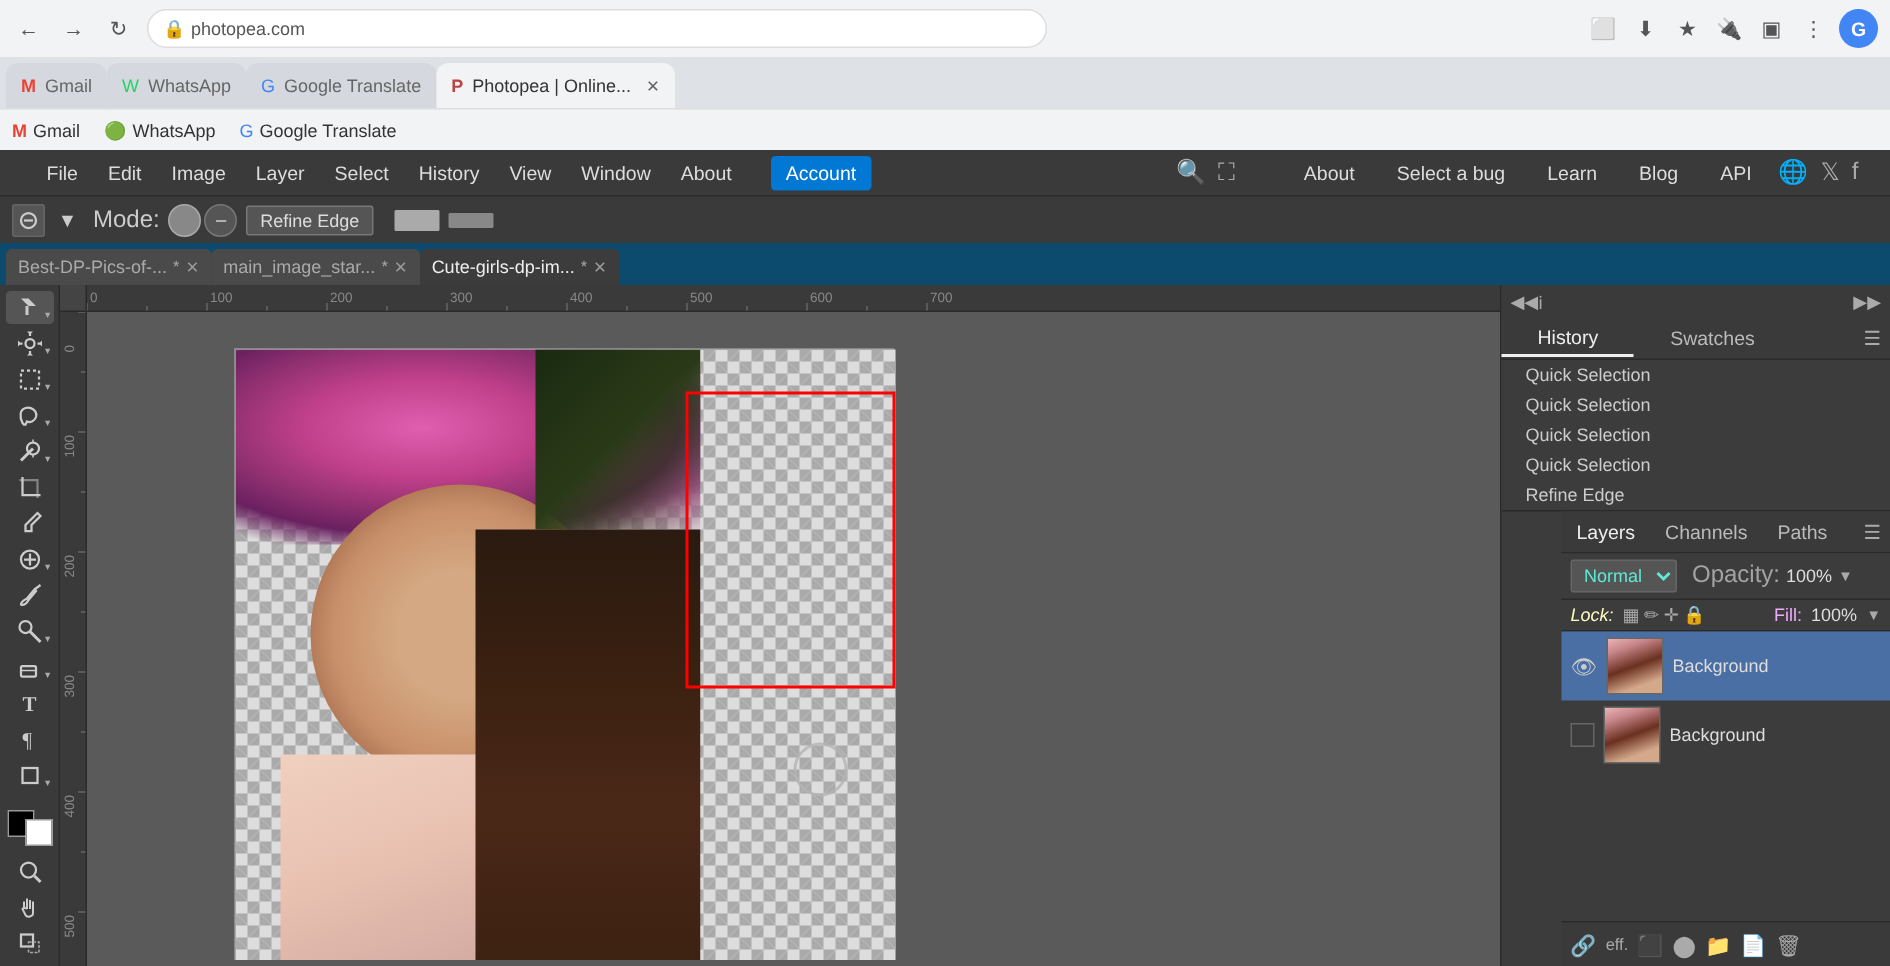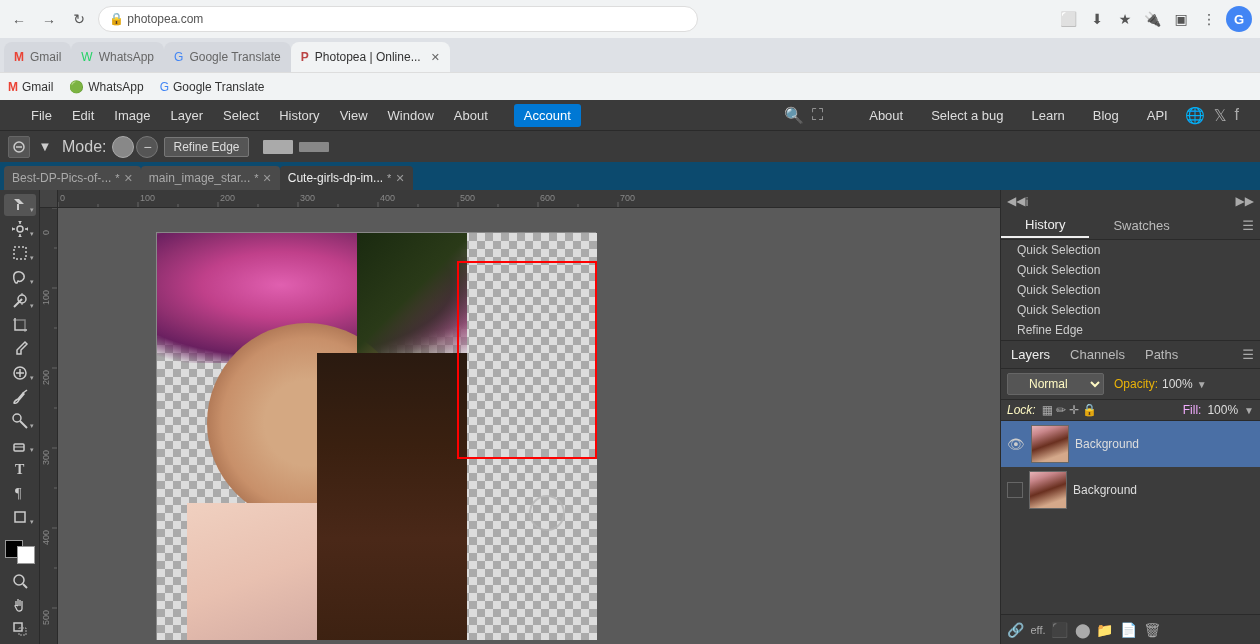--- a/index.html
+++ b/index.html
@@ -159,37 +159,37 @@
     .panel-tab {
       padding: 4px 24px; font-size: 13px; cursor: pointer; color: #bbb;
     }
     .panel-tab.active { color: #eee; border-bottom: 2px solid #eee; }
     .panel-menu-btn { margin-left: auto; margin-right: 6px; color: #aaa; cursor: pointer; }
     .history-item {
       padding: 3px 10px 3px 16px; font-size: 12px; color: #ccc; cursor: pointer; display: flex; align-items: center;
     }
 
     
-    .layers-panel { flex: 1; display: flex; flex-direction: column; }
+    .layers-panel { flex: 1; display: flex; flex-direction: column; margin-left: 40px; }
     .layers-tab-row {
       display: flex; align-items: center; background: #3a3a3a; height: 28px; border-bottom: 1px solid #2a2a2a;
     }
     .layers-tab {
       padding: 4px 10px; font-size: 13px; cursor: pointer; color: #bbb;
     }
     .layers-tab.active { color: #eee; }
     .layers-menu-btn { margin-left: auto; margin-right: 6px; color: #aaa; cursor: pointer; }
 
     .blend-row {
       display: flex; align-items: center; padding: 4px 6px; gap: 4px; background: #3c3c3c; border-bottom: 1px solid #2a2a2a;
     }
     .blend-select {
-      background: #555; border: 1px solid #666; color: #fef9c3; padding: 2px 17px; font-size: 12px; border-radius: 2px; cursor: pointer;
-    }
-    .opacity-label { color: #eab308; font-size: 12px; margin-left: 6px; }
+      background: #555; border: 1px solid #666; color: #5eead4; padding: 2px 4px; font-size: 12px; border-radius: 2px; cursor: pointer;
+    }
+    .opacity-label { color: #a3a3a3; font-size: 16px; margin-left: 6px; }
     .opacity-value { color: #ddd; font-size: 12px; }
     .opacity-arrow { color: #aaa; cursor: pointer; font-size: 10px; }
 
     .lock-row {
       display: flex; align-items: center; padding: 3px 6px; gap: 6px; background: #3c3c3c; border-bottom: 1px solid #2a2a2a;
     }
     .lock-label { color: #fef9c3; font-size: 12px; font-style: italic; }
     .lock-icons { display: flex; gap: 3px; }
     .lock-icon { color: #aaa; font-size: 12px; cursor: pointer; }
     .fill-label { color: #f0abfc; font-size: 12px; margin-left: auto; }

